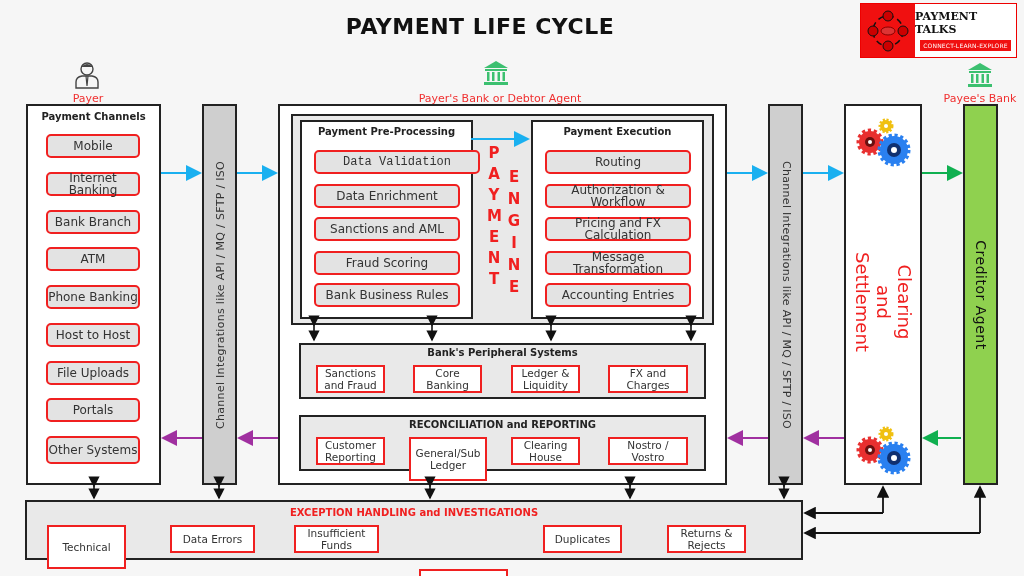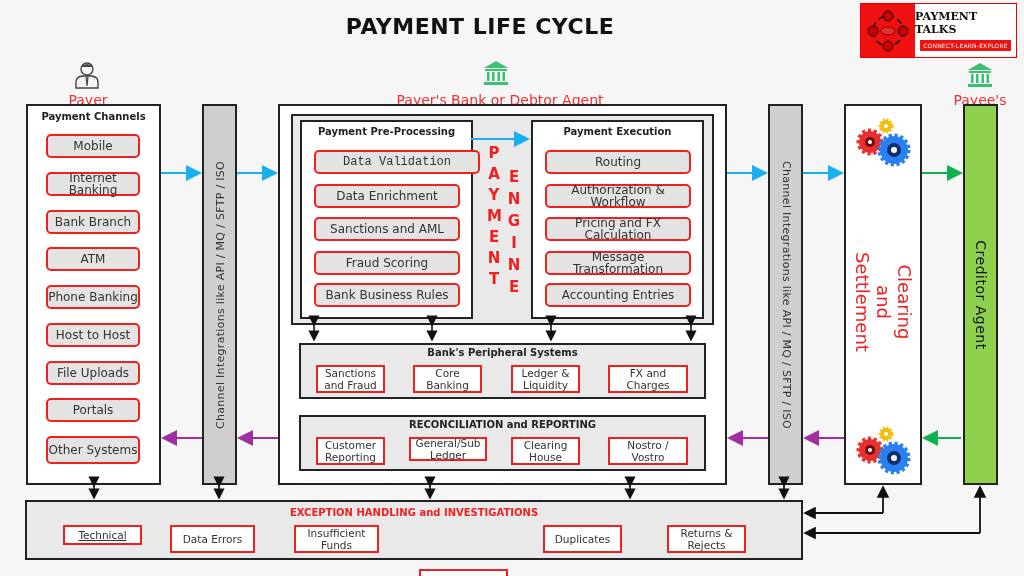--- a/index.html
+++ b/index.html
@@ -20,21 +20,21 @@
     background: #fff; border: 1px solid #e00; display: flex;
   }
   .logo .mark {
     width: 54px; height: 100%; background: #f01010; position: relative;
   }
   .logo .mark svg { position: absolute; left: 4px; top: 4px; }
   .logo .txt { flex: 1; display: flex; flex-direction: column; align-items: center; justify-content: center; }
   .logo .brand { font-family: "DejaVu Serif", serif; font-weight: bold; font-size: 11px; color: #111; }
   .logo .tag { margin-top: 4px; background: #f01010; color: #fff; font-size: 6px; padding: 2px 3px; letter-spacing: 0.2px; }
 
-  .actor-label { font-size: 14px; color: #f03030; text-align: center; }
+  .actor-label { font-size: 11px; color: #f03030; text-align: center; }
   .box { border: 2px solid #222; background: #fff; }
   .gray-bar { background: #cfcfcf; border: 2px solid #222; }
   .vtext {
     position: absolute; left: 50%; top: 50%;
     transform: translate(-50%, -50%) rotate(-90deg);
     white-space: nowrap; font-size: 11px; color: #333; letter-spacing: 0.3px;
   }
   .vtext-cw {
     position: absolute; left: 50%; top: 50%;
     transform: translate(-50%, -50%) rotate(90deg);
@@ -175,21 +175,21 @@
     <div class="section-title" style="margin-top:2px;">Bank's Peripheral Systems</div>
     <div class="rect" style="left:15px; top:20px; width:69px; height:28px;">Sanctions and Fraud</div>
     <div class="rect" style="left:112px; top:20px; width:69px; height:28px;">Core Banking</div>
     <div class="rect" style="left:210px; top:20px; width:69px; height:28px;">Ledger &amp; Liquidity</div>
     <div class="rect" style="left:307px; top:20px; width:80px; height:28px;">FX and Charges</div>
   </div>
 
   <div class="panel" style="left:19px; top:309px; width:407px; height:56px;">
     <div class="section-title" style="margin-top:2px;">RECONCILIATION and REPORTING</div>
     <div class="rect" style="left:15px; top:20px; width:69px; height:28px;">Customer Reporting</div>
-    <div class="rect" style="left:108px; top:20px; width:78px; height:24px;">General/Sub Ledger</div>
+    <div class="rect" style="left:108px; top:20px; width:78px; height:44px;">General/Sub Ledger</div>
     <div class="rect" style="left:210px; top:20px; width:69px; height:28px;">Clearing House</div>
     <div class="rect" style="left:307px; top:20px; width:80px; height:28px;">Nostro / Vostro</div>
   </div>
 </div>
 
 <div class="abs gray-bar" style="left:768px; top:104px; width:35px; height:381px;">
   <div class="vtext-cw" style="font-size:11px; color:#333; letter-spacing:0.3px;">Channel Integrations like API / MQ / SFTP / ISO</div>
 </div>
 
 <div class="abs box" style="left:844px; top:104px; width:78px; height:381px;">
@@ -241,21 +241,21 @@
     </svg>
   </div>
 </div>
 
 <div class="abs" style="left:963px; top:104px; width:35px; height:381px; background:#8fd14f; border:2px solid #222;">
   <div class="vtext-cw" style="font-size:14px; color:#111; letter-spacing:0.5px;">Creditor Agent</div>
 </div>
 
 <div class="abs panel" style="left:25px; top:500px; width:778px; height:60px;">
   <div class="abs" style="left:0; top:5px; width:100%; text-align:center; font-size:10px; font-weight:bold; color:#f02020;">EXCEPTION HANDLING and INVESTIGATIONS</div>
-  <div class="rect" style="left:36px; top:23px; width:79px; height:20px;text-decoration:underline;">Technical</div>
+  <div class="rect" style="left:20px; top:23px; width:79px; height:44px;">Technical</div>
   <div class="rect" style="left:143px; top:23px; width:85px; height:28px;">Data Errors</div>
   <div class="rect" style="left:267px; top:23px; width:85px; height:28px;">Insufficient Funds</div>
   <div class="rect" style="left:392px; top:23px; width:89px; height:28px;margin-top:44px;">HITS</div>
   <div class="rect" style="left:516px; top:23px; width:79px; height:28px;">Duplicates</div>
   <div class="rect" style="left:640px; top:23px; width:79px; height:28px;">Returns &amp; Rejects</div>
 </div>
 
 <svg class="overlay" width="1024" height="576" viewBox="0 0 1024 576">
   <defs>
     <marker id="ab" markerWidth="8" markerHeight="8" refX="7" refY="4" orient="auto">

